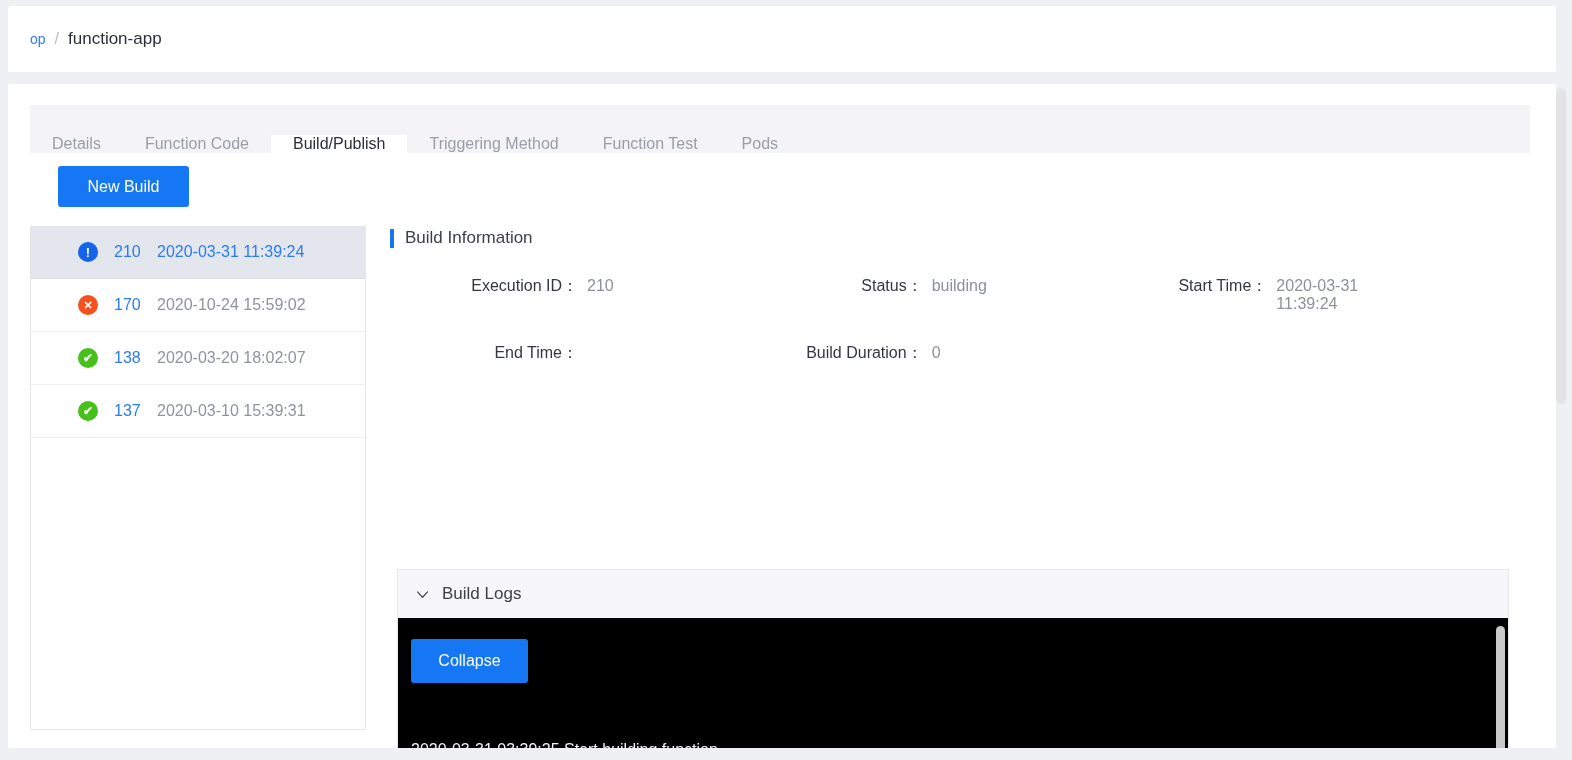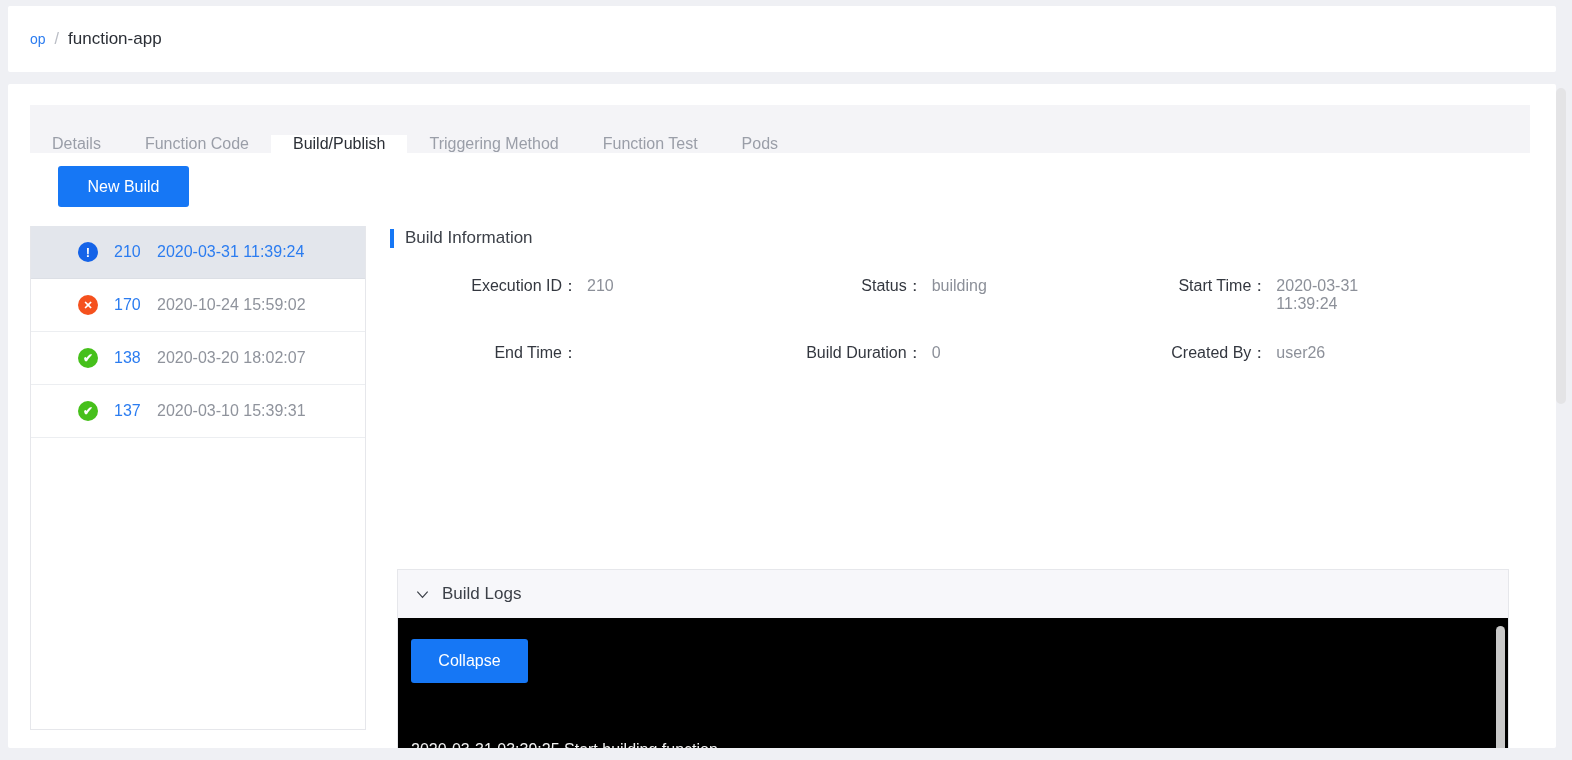--- a/index.html
+++ b/index.html
@@ -266,24 +266,20 @@
           <span class="info-label">Start Time：</span>
           <span class="info-value">2020-03-31 11:39:24</span>
         </div>
         <div class="info-item">
           <span class="info-label">End Time：</span>
           <span class="info-value"></span>
         </div>
         <div class="info-item">
           <span class="info-label">Build Duration：</span>
           <span class="info-value">0</span>
-        </div>
-        <div class="info-item">
-          <span class="info-label">Created By：</span>
-          <span class="info-value">user26</span>
         </div>
       </div>
 
       <div class="logs-panel">
         <div class="logs-header">
           <svg class="chevron" viewBox="0 0 16 16">
             <path d="M2.5 5 L8 11 L13.5 5" fill="none" stroke="#3c4048" stroke-width="1.3"></path>
           </svg>
           <span class="logs-header-text">Build Logs</span>
         </div>

